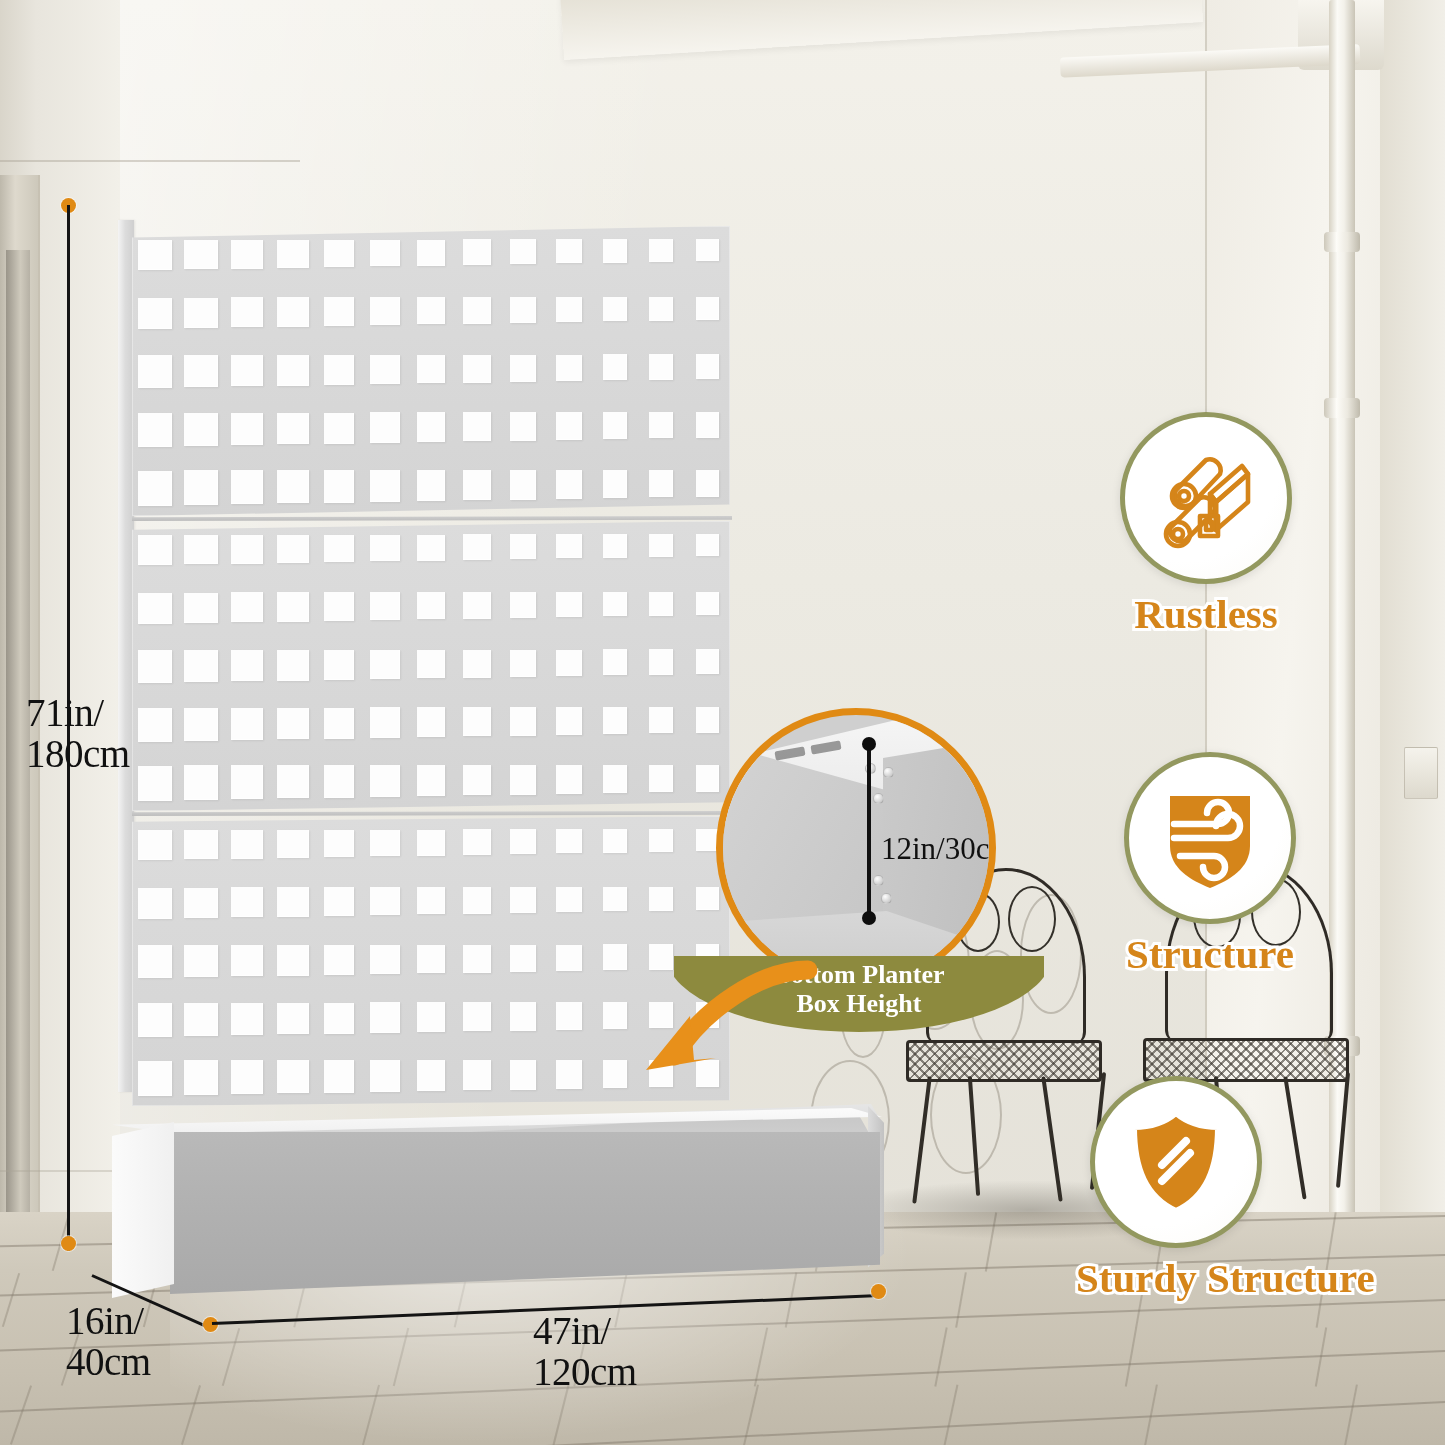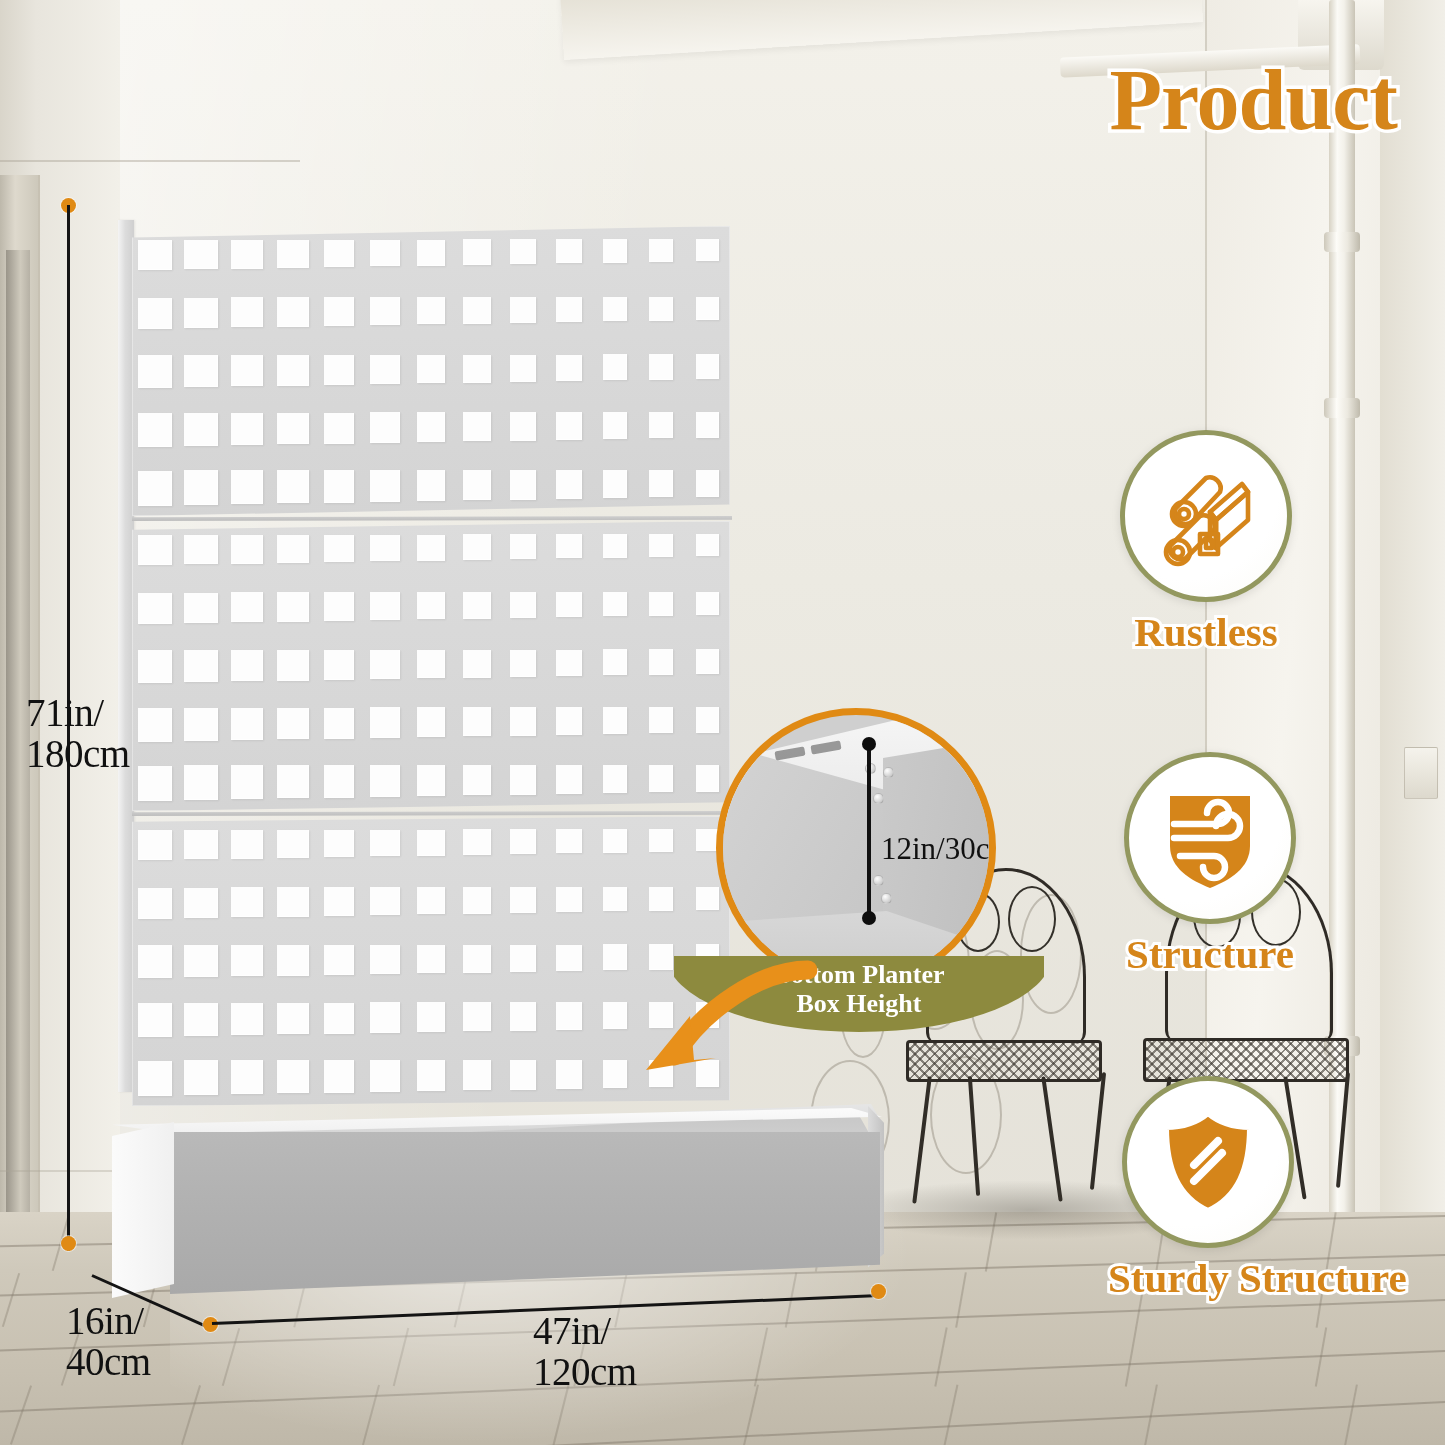--- a/index.html
+++ b/index.html
@@ -1084,24 +1084,23 @@
 Box Height</div>
     </div>
   </div>
 
   <svg class="orange-arrow" viewBox="0 0 210 160">
     <path d="M196 18 C 150 18, 92 56, 62 104" stroke="#E8901A" stroke-width="19" fill="none" stroke-linecap="round"></path>
     <path d="M34 118 L 78 64 L 82 108 L 104 106 Z" fill="#E8901A"></path>
   </svg>
 
   <div class="title-block">
-    <div class="title-line">Product</div>
-  </div>
-
-  <div class="feature" style="left:1106px; top:430px; width:200px;">
+  </div>
+
+  <div class="feature" style="left:1106px; top:412px; width:200px;">
     <div class="badge">
       <svg width="104" height="104" viewBox="0 0 104 104">
         <g fill="none" stroke="#D5851A" stroke-width="4.6" stroke-linejoin="round" stroke-linecap="round">
           <path d="M22 44 L52 14 A11 11 0 0 1 66 28 L38 58 A11 11 0 0 1 22 44 Z"></path>
           <circle cx="30" cy="50" r="12"></circle>
           <circle cx="30" cy="50" r="5"></circle>
           <path d="M16 82 L46 52 A11 11 0 0 1 60 66 L32 94 A11 11 0 0 1 16 82 Z"></path>
           <circle cx="24" cy="88" r="12"></circle>
           <circle cx="24" cy="88" r="5"></circle>
           <path d="M56 48 L88 20 L94 28 L62 56 Z"></path>
@@ -1122,21 +1121,21 @@
         <g fill="none" stroke="#ffffff" stroke-width="6.5" stroke-linecap="round">
           <path d="M16 40 L60 40 A11 11 0 1 0 49 29"></path>
           <path d="M16 54 L70 54 A12 12 0 1 0 58 42"></path>
           <path d="M22 72 L56 72 A11 11 0 1 1 45 83"></path>
         </g>
       </svg>
     </div>
     <div class="feature-label">Structure</div>
   </div>
 
-  <div class="feature" style="left:1108px; top:1076px; width:200px;">
+  <div class="feature" style="left:1076px; top:1076px; width:200px;">
     <div class="badge">
       <svg width="104" height="110" viewBox="0 0 104 110">
         <path d="M52 6 C38 18 22 20 10 20 C10 62 22 90 52 104 C82 90 94 62 94 20 C82 20 66 18 52 6 Z" fill="#D5851A" stroke="#ffffff" stroke-width="6"></path>
         <g stroke="#ffffff" stroke-width="8" stroke-linecap="round">
           <line x1="38" y1="58" x2="62" y2="34"></line>
           <line x1="38" y1="74" x2="66" y2="46"></line>
         </g>
       </svg>
     </div>
     <div class="feature-label">Sturdy Structure</div>

